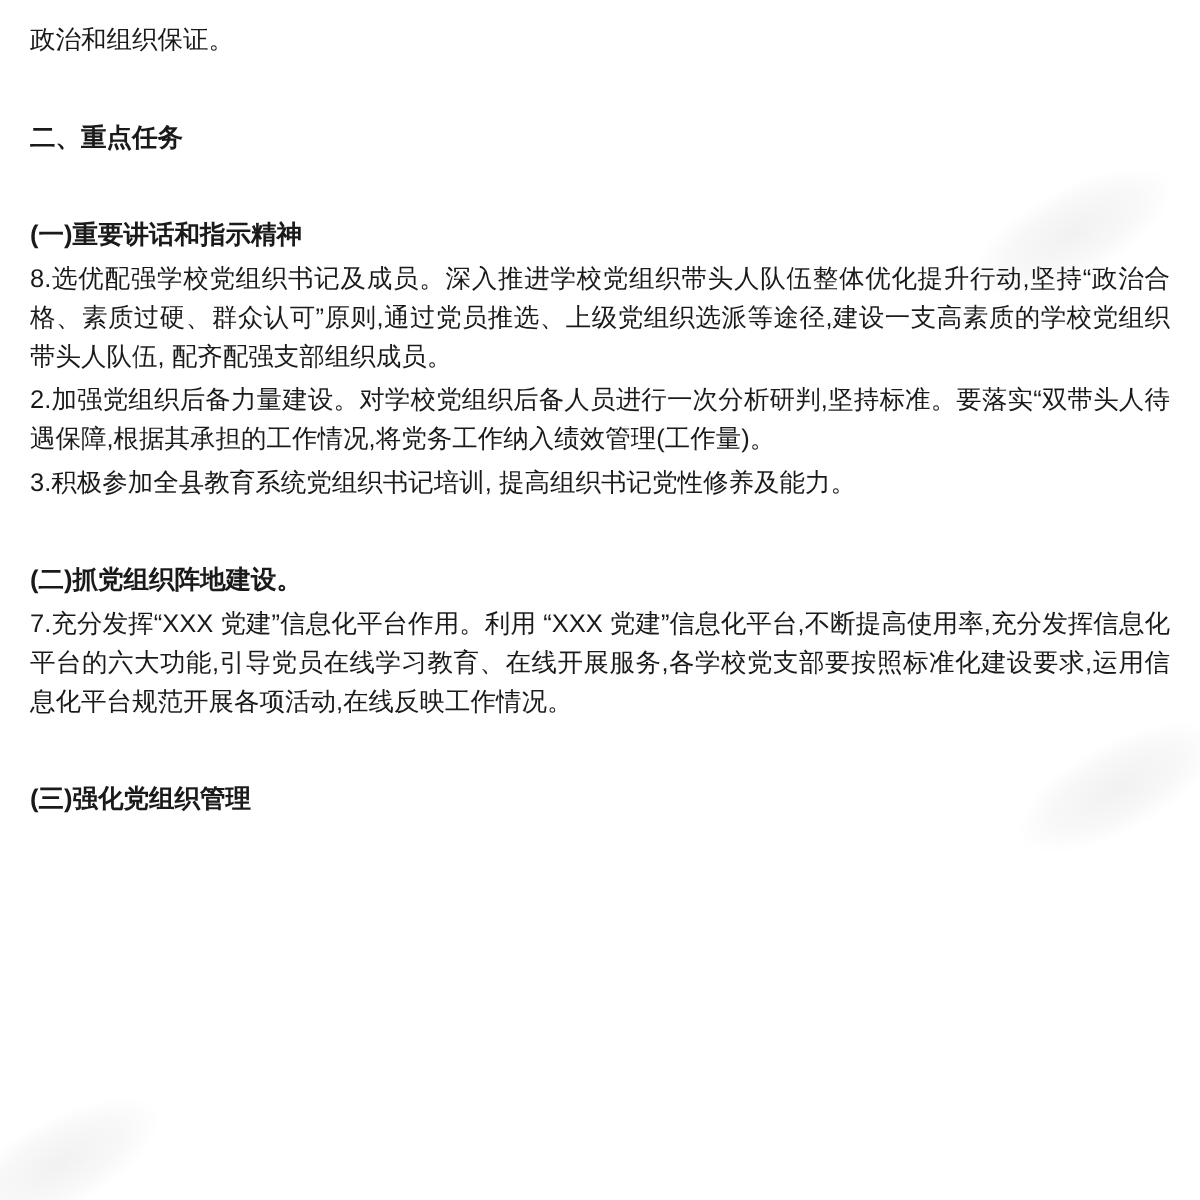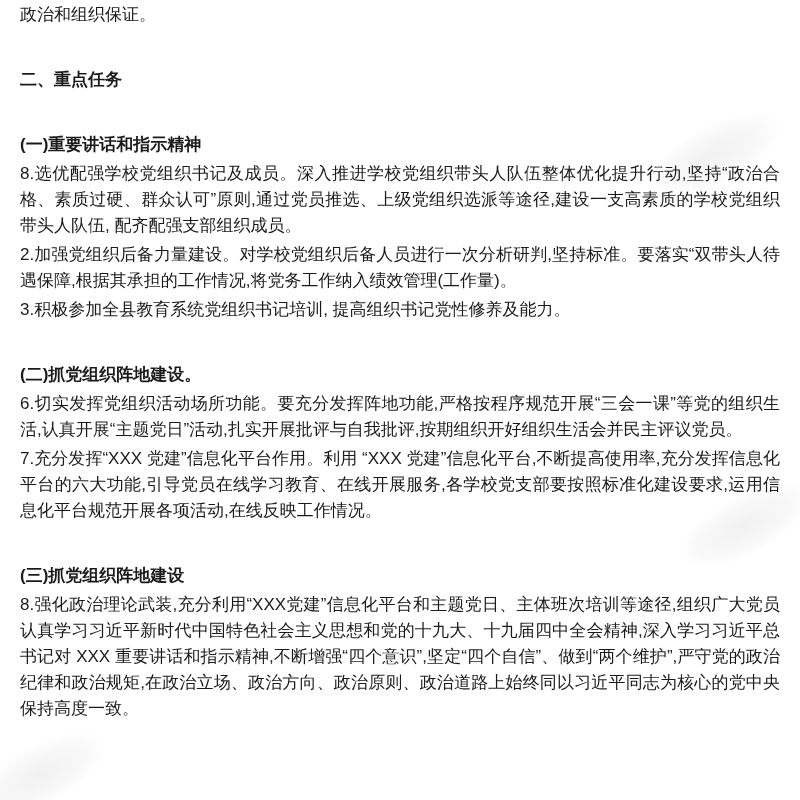--- a/index.html
+++ b/index.html
@@ -11,21 +11,21 @@
     position: relative;
     width: 800px;
     height: 800px;
     overflow: hidden;
     background: #ffffff;
     color: #1a1a1a;
   }
   .doc {
     position: relative;
     z-index: 2;
-    padding: 2px 20px 0 20px;
+    padding: 14px 20px 0 20px;
     font-family: "Liberation Sans", sans-serif;
     font-size: 17px;
     line-height: 26px;
     text-align: justify;
   }
   .para {
     margin: 0 0 3px 0;
     word-break: break-all;
   }
   .para.heading {
@@ -57,18 +57,16 @@
   <div class="watermark wm-2"></div>
   <div class="watermark wm-3"></div>
   <main class="doc" id="doc">
       <p class="para normal">政治和组织保证。</p>
       <p class="para heading">二、重点任务</p>
       <p class="para heading">(一)重要讲话和指示精神</p>
       <p class="para normal">8.选优配强学校党组织书记及成员。深入推进学校党组织带头人队伍整体优化提升行动,坚持“政治合格、素质过硬、群众认可”原则,通过党员推选、上级党组织选派等途径,建设一支高素质的学校党组织带头人队伍, 配齐配强支部组织成员。</p>
       <p class="para normal">2.加强党组织后备力量建设。对学校党组织后备人员进行一次分析研判,坚持标准。要落实“双带头人待遇保障,根据其承担的工作情况,将党务工作纳入绩效管理(工作量)。</p>
       <p class="para normal">3.积极参加全县教育系统党组织书记培训, 提高组织书记党性修养及能力。</p>
       <p class="para heading">(二)抓党组织阵地建设。</p>
-      <p class="para normal">6.切实发挥党组织活动场所功能。要充分发挥阵地功能,严格按程序规范开展“三会一课”等党的组织生活,认真开展“主题党日”活动,扎实开展批评与自我批评,按期组织开好组织生活会并民主评议党员。</p>
       <p class="para normal">7.充分发挥“XXX 党建”信息化平台作用。利用 “XXX 党建”信息化平台,不断提高使用率,充分发挥信息化平台的六大功能,引导党员在线学习教育、在线开展服务,各学校党支部要按照标准化建设要求,运用信息化平台规范开展各项活动,在线反映工作情况。</p>
-      <p class="para heading">(三)抓党组织阵地建设</p>
-      <p class="para normal">8.强化政治理论武装,充分利用“XXX党建”信息化平台和主题党日、主体班次培训等途径,组织广大党员认真学习习近平新时代中国特色社会主义思想和党的十九大、十九届四中全会精神,深入学习习近平总书记对 XXX 重要讲话和指示精神,不断增强“四个意识”,坚定“四个自信”、做到“两个维护”,严守党的政治纪律和政治规矩,在政治立场、政治方向、政治原则、政治道路上始终同以习近平同志为核心的党中央保持高度一致。</p>
+      <p class="para heading">(三)强化党组织管理</p>
     </main>
 </div>
 
 </body></html>

